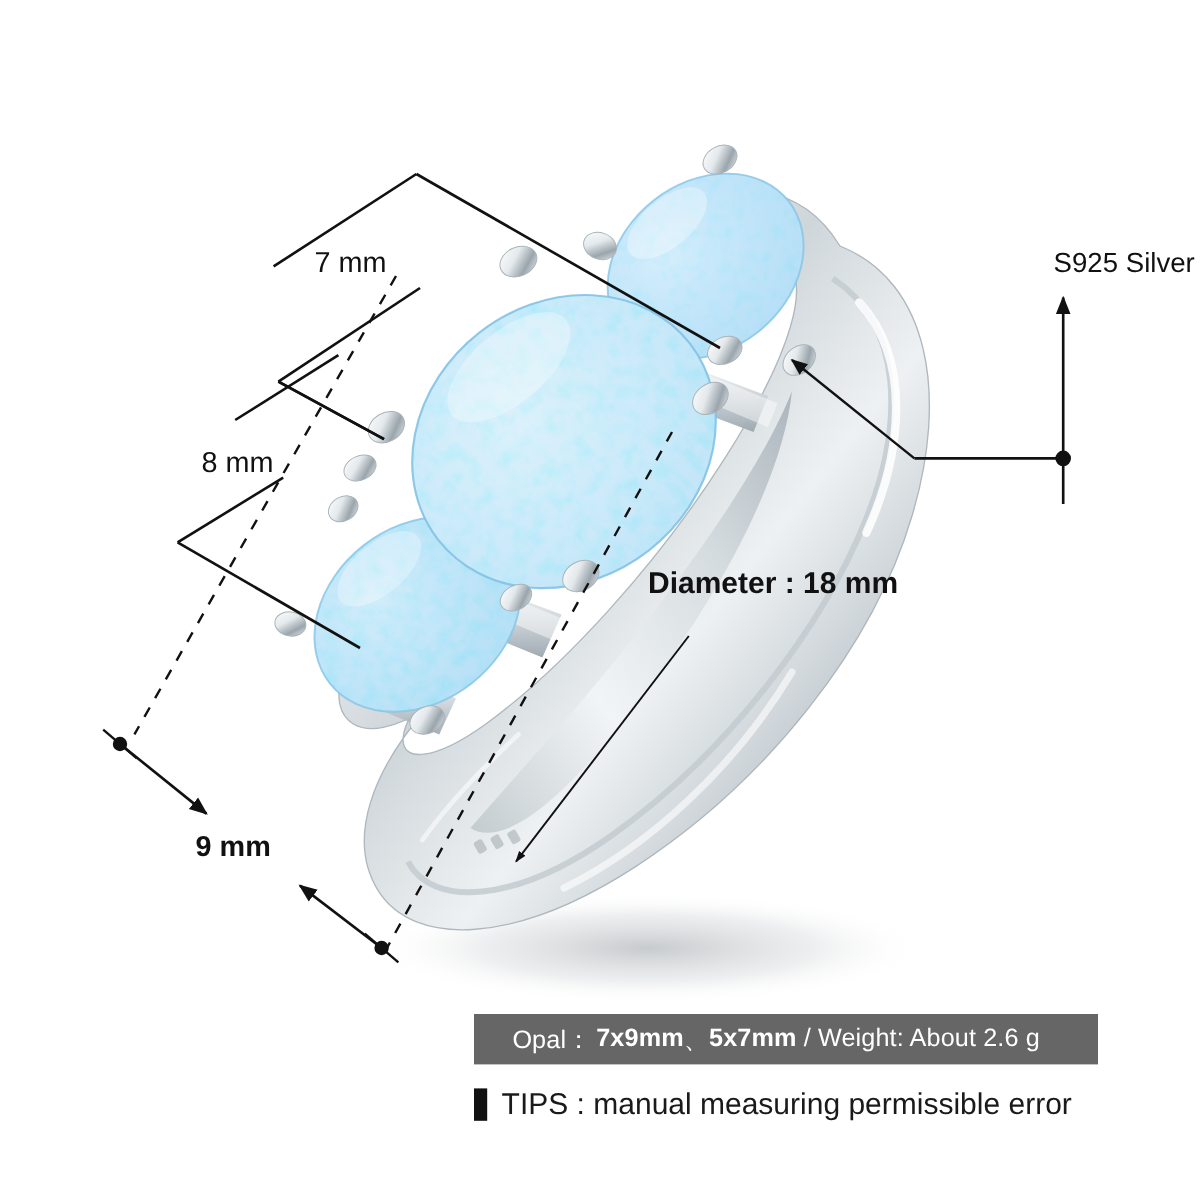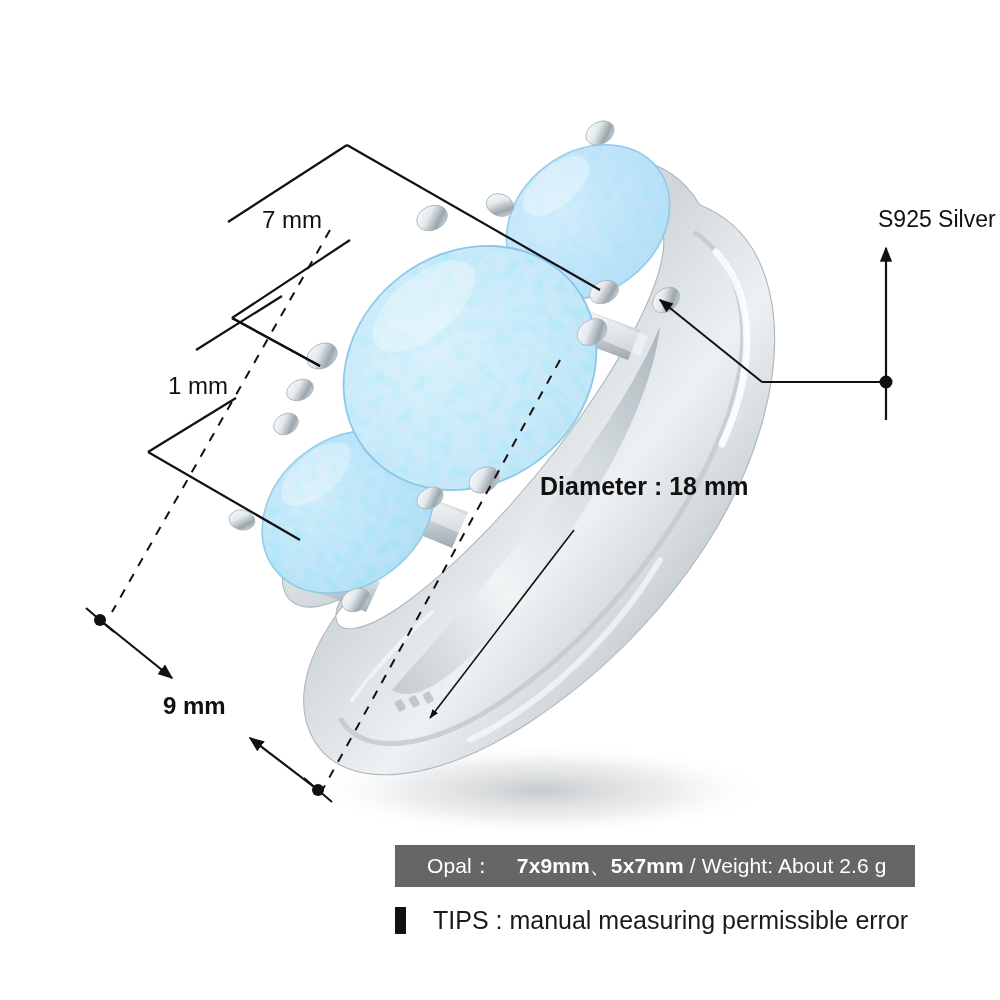--- a/index.html
+++ b/index.html
@@ -22,21 +22,21 @@
     left:395px;top:845px;width:520px;height:42px;
     padding-left:32px;
     font-size:21px;
     letter-spacing:.1px;
     white-space:nowrap;
   }
   #opal-banner .b{font-weight:bold;}
   #tips-row{
     position:absolute;left:395px;top:900px;width:560px;height:40px;
     display:flex;align-items:center;
-    color:#1a1a1a;font-size:25px;white-space:nowrap;gap:15px;
+    color:#1a1a1a;font-size:25px;white-space:nowrap;
   }
   #tips-bullet{
     width:11px;height:27px;background:#111;margin-right:12px;flex:none;
   }
   .lbl{
     position:absolute;color:#111;font-size:24px;white-space:nowrap;
   }
 </style>
 </head>
 <body>
@@ -293,31 +293,31 @@
         <path d="M886,382 L886,420"></path>
         <path d="M886,382 L762,382"></path>
         <path d="M762,382 L660,300" marker-end="url(#arrHead)" stroke-width="2"></path>
       </g>
       <circle cx="886" cy="382" r="6.5" fill="#111" stroke="none"></circle>
     </g>
   </svg>
 
   <div class="lbl" style="left:262px;top:206px;">7 mm</div>
 
-  <div class="lbl" style="left:168px;top:372px;">1 mm</div>
+  <div class="lbl" style="left:168px;top:372px;">8 mm</div>
 
   <div class="lbl" style="left:163px;top:692px;font-weight:bold;">9 mm</div>
 
   <div class="lbl" style="left:540px;top:472px;font-size:25px;font-weight:bold;">Diameter : 18 mm</div>
 
   <div class="lbl" style="left:830px;top:206px;font-size:23px;margin-left:48px;">S925  Silver</div>
 
   <div class="banner" id="opal-banner">
     <span>Opal：</span>
-    <span class="b" style="margin-left:24px;">7x9mm</span>
+    <span class="b" style="margin-left:4px;">7x9mm</span>
     <span>、</span>
     <span class="b">5x7mm</span>
     <span style="margin:0 6px;">/</span>
     <span>Weight: About 2.6 g</span>
   </div>
 
   <div id="tips-row">
     <span id="tips-bullet"></span>
     <span>TIPS : manual measuring permissible error</span>
   </div>

